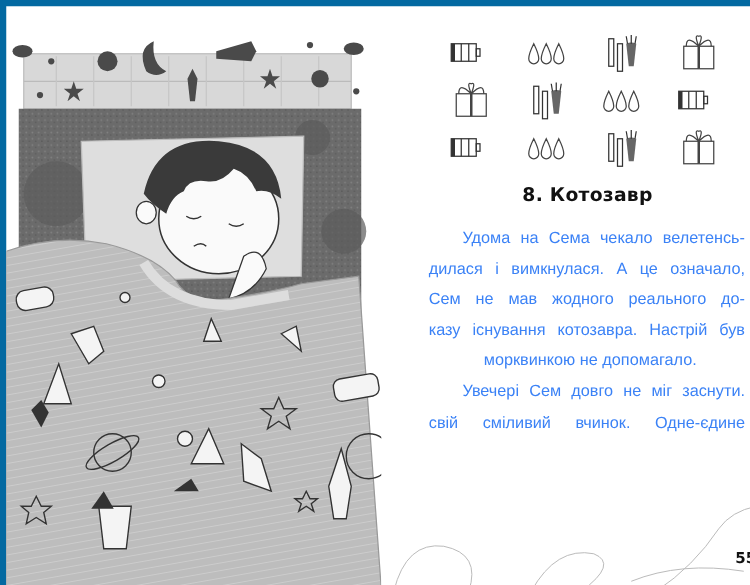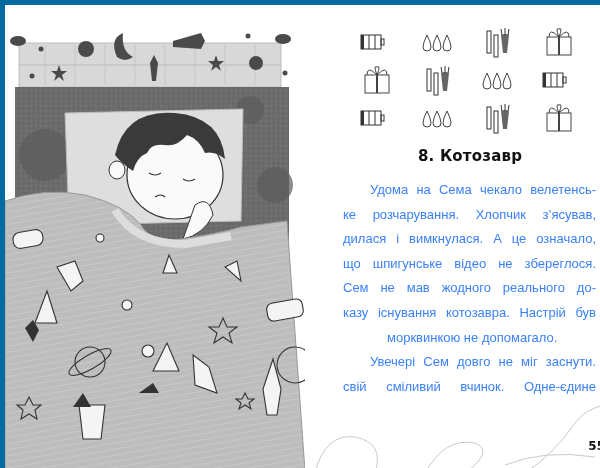--- a/index.html
+++ b/index.html
@@ -187,23 +187,21 @@
         </svg>
     </div>
 
     <div class="title">
       <span>8.</span>&nbsp;<span>Котозавр</span>
     </div>
 
     <div class="body">
       <div>
         <span class="line" style="padding-left:27px">Удома на Сема чекало велетенсь-</span>
-        <span class="line">ке розчарування. Хлопчик з’ясував,</span>
         <span class="line">дилася і вимкнулася. А це означало,</span>
-        <span class="line">що шпигунське відео не збереглося.</span>
         <span class="line">Сем не мав жодного реального до-</span>
         <span class="line">казу існування котозавра. Настрій був</span>
         <span class="line last">морквинкою не допомагало.</span>
       </div>
       <div>
         <span class="line" style="padding-left:27px">Увечері Сем довго не міг заснути.</span>
         <span class="line">свій сміливий вчинок. Одне-єдине</span>
 
       </div>
     </div>

